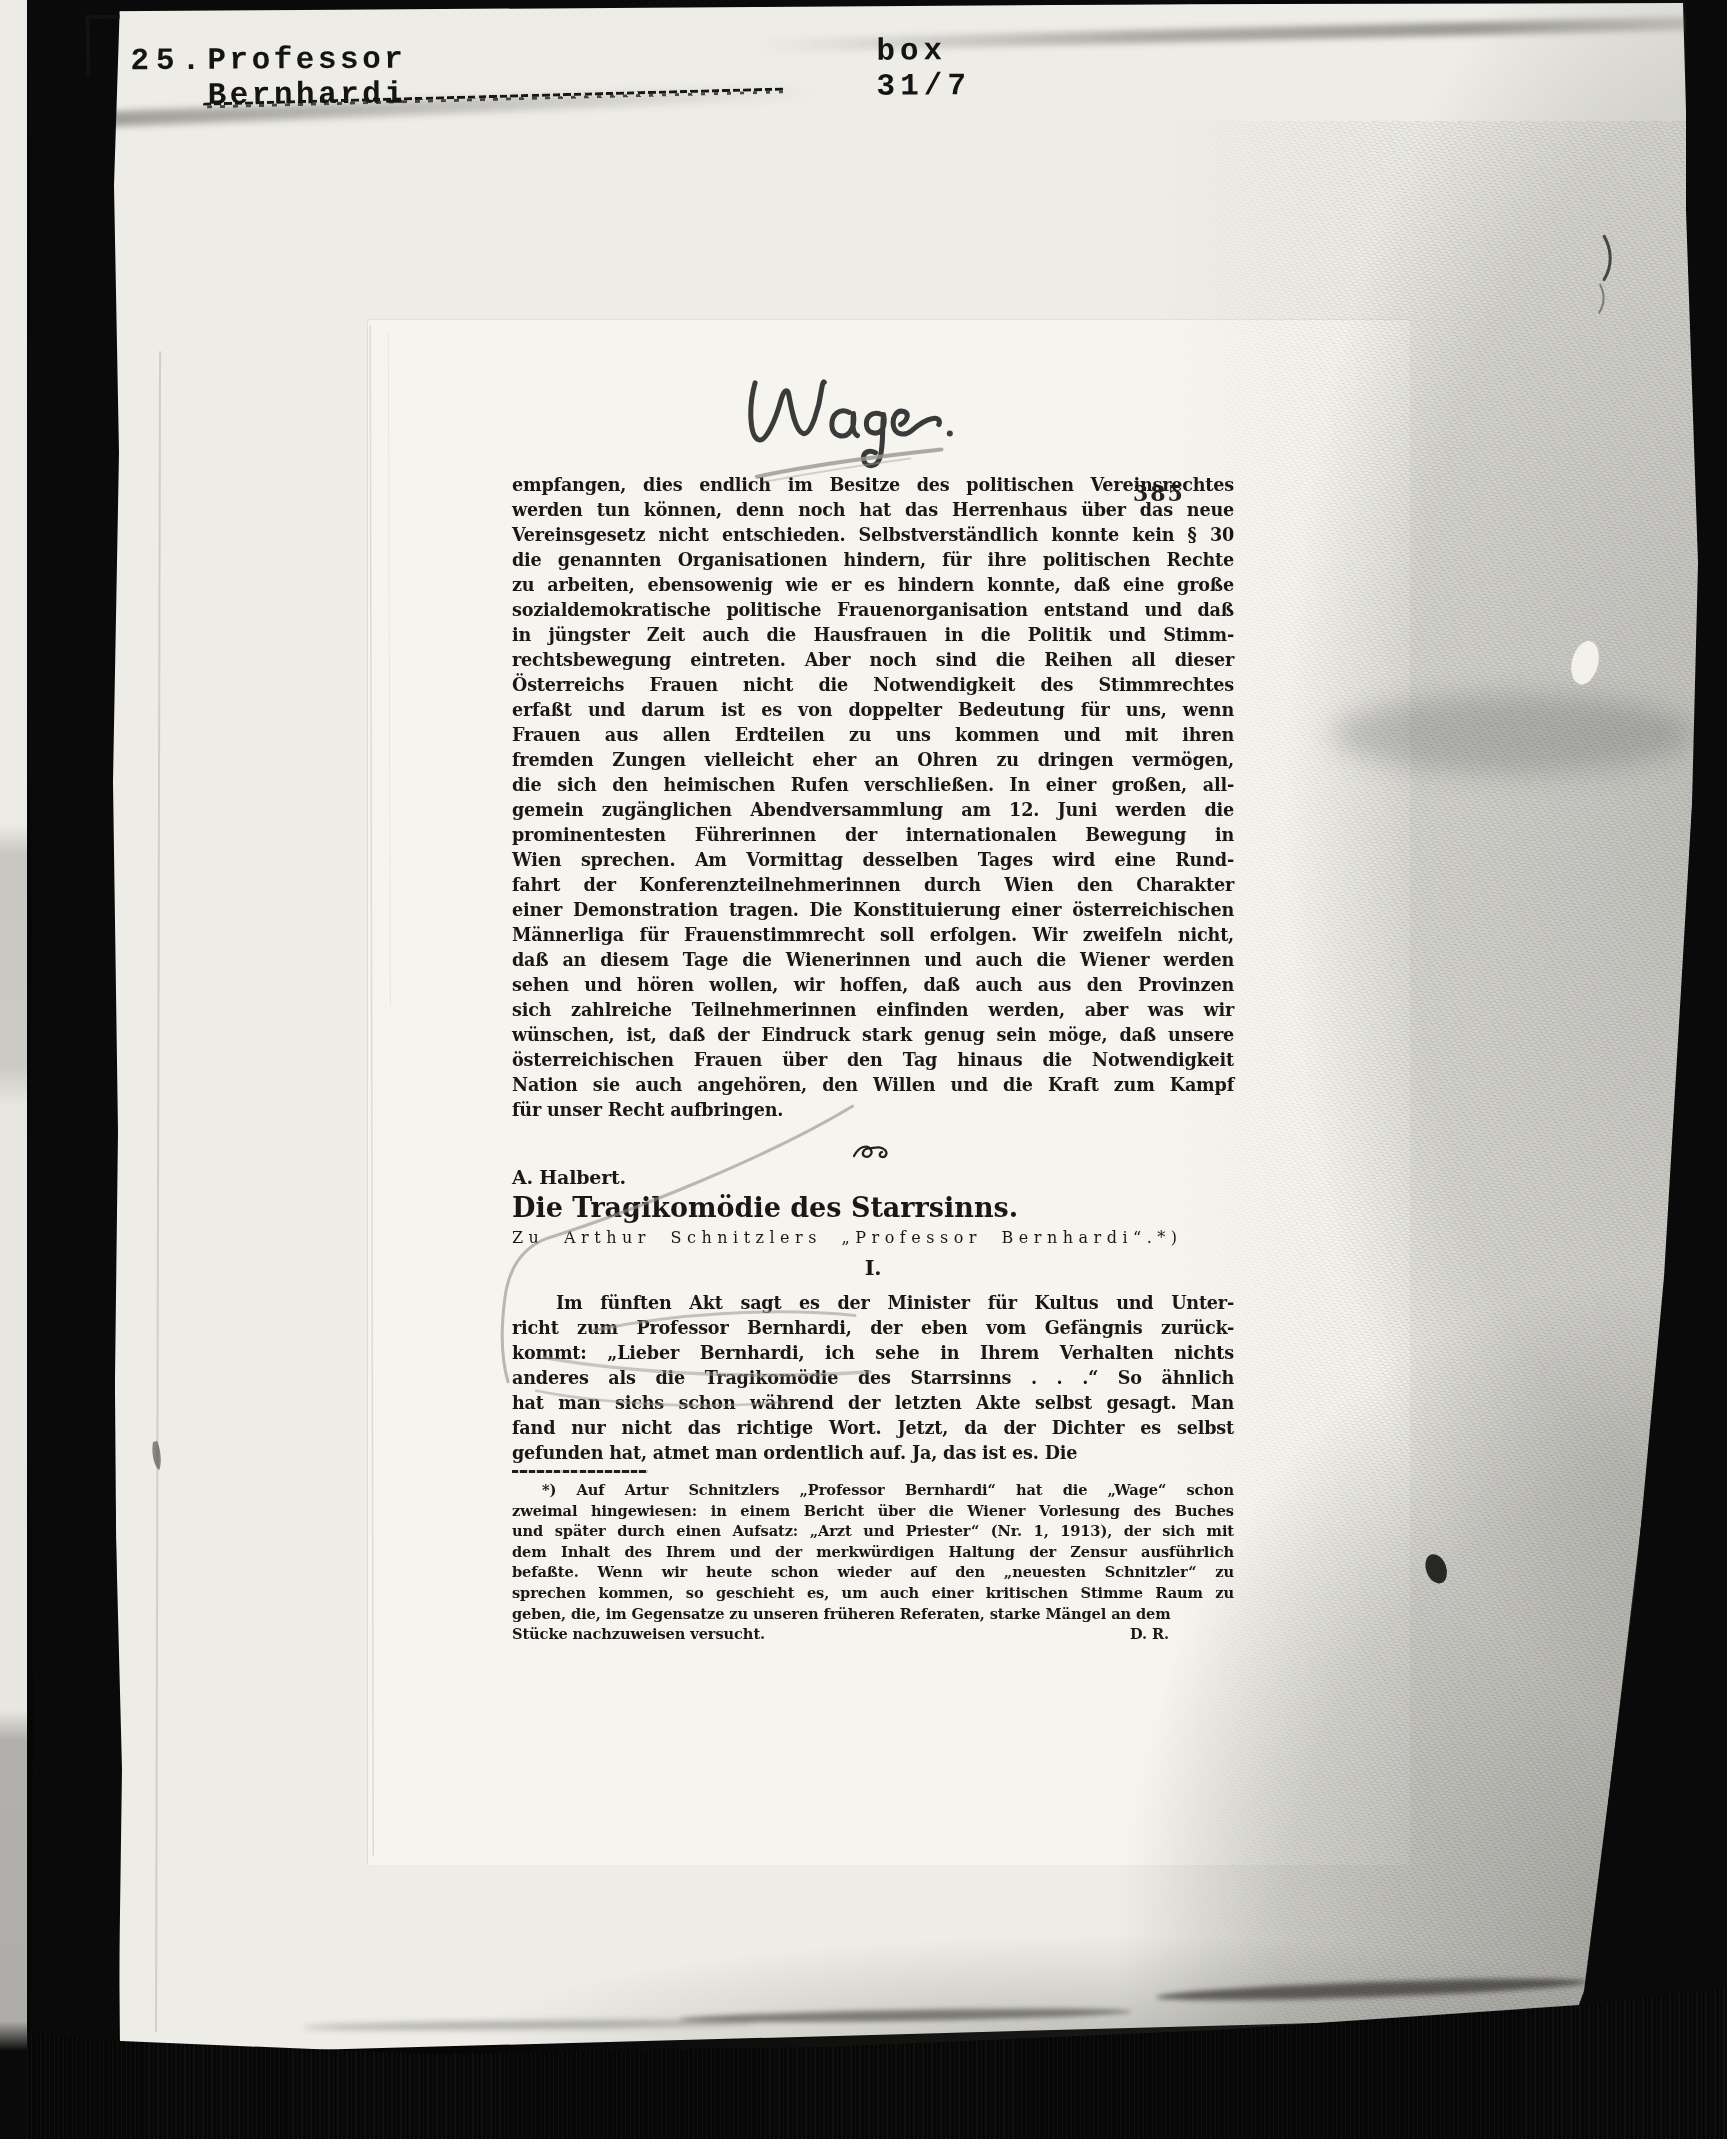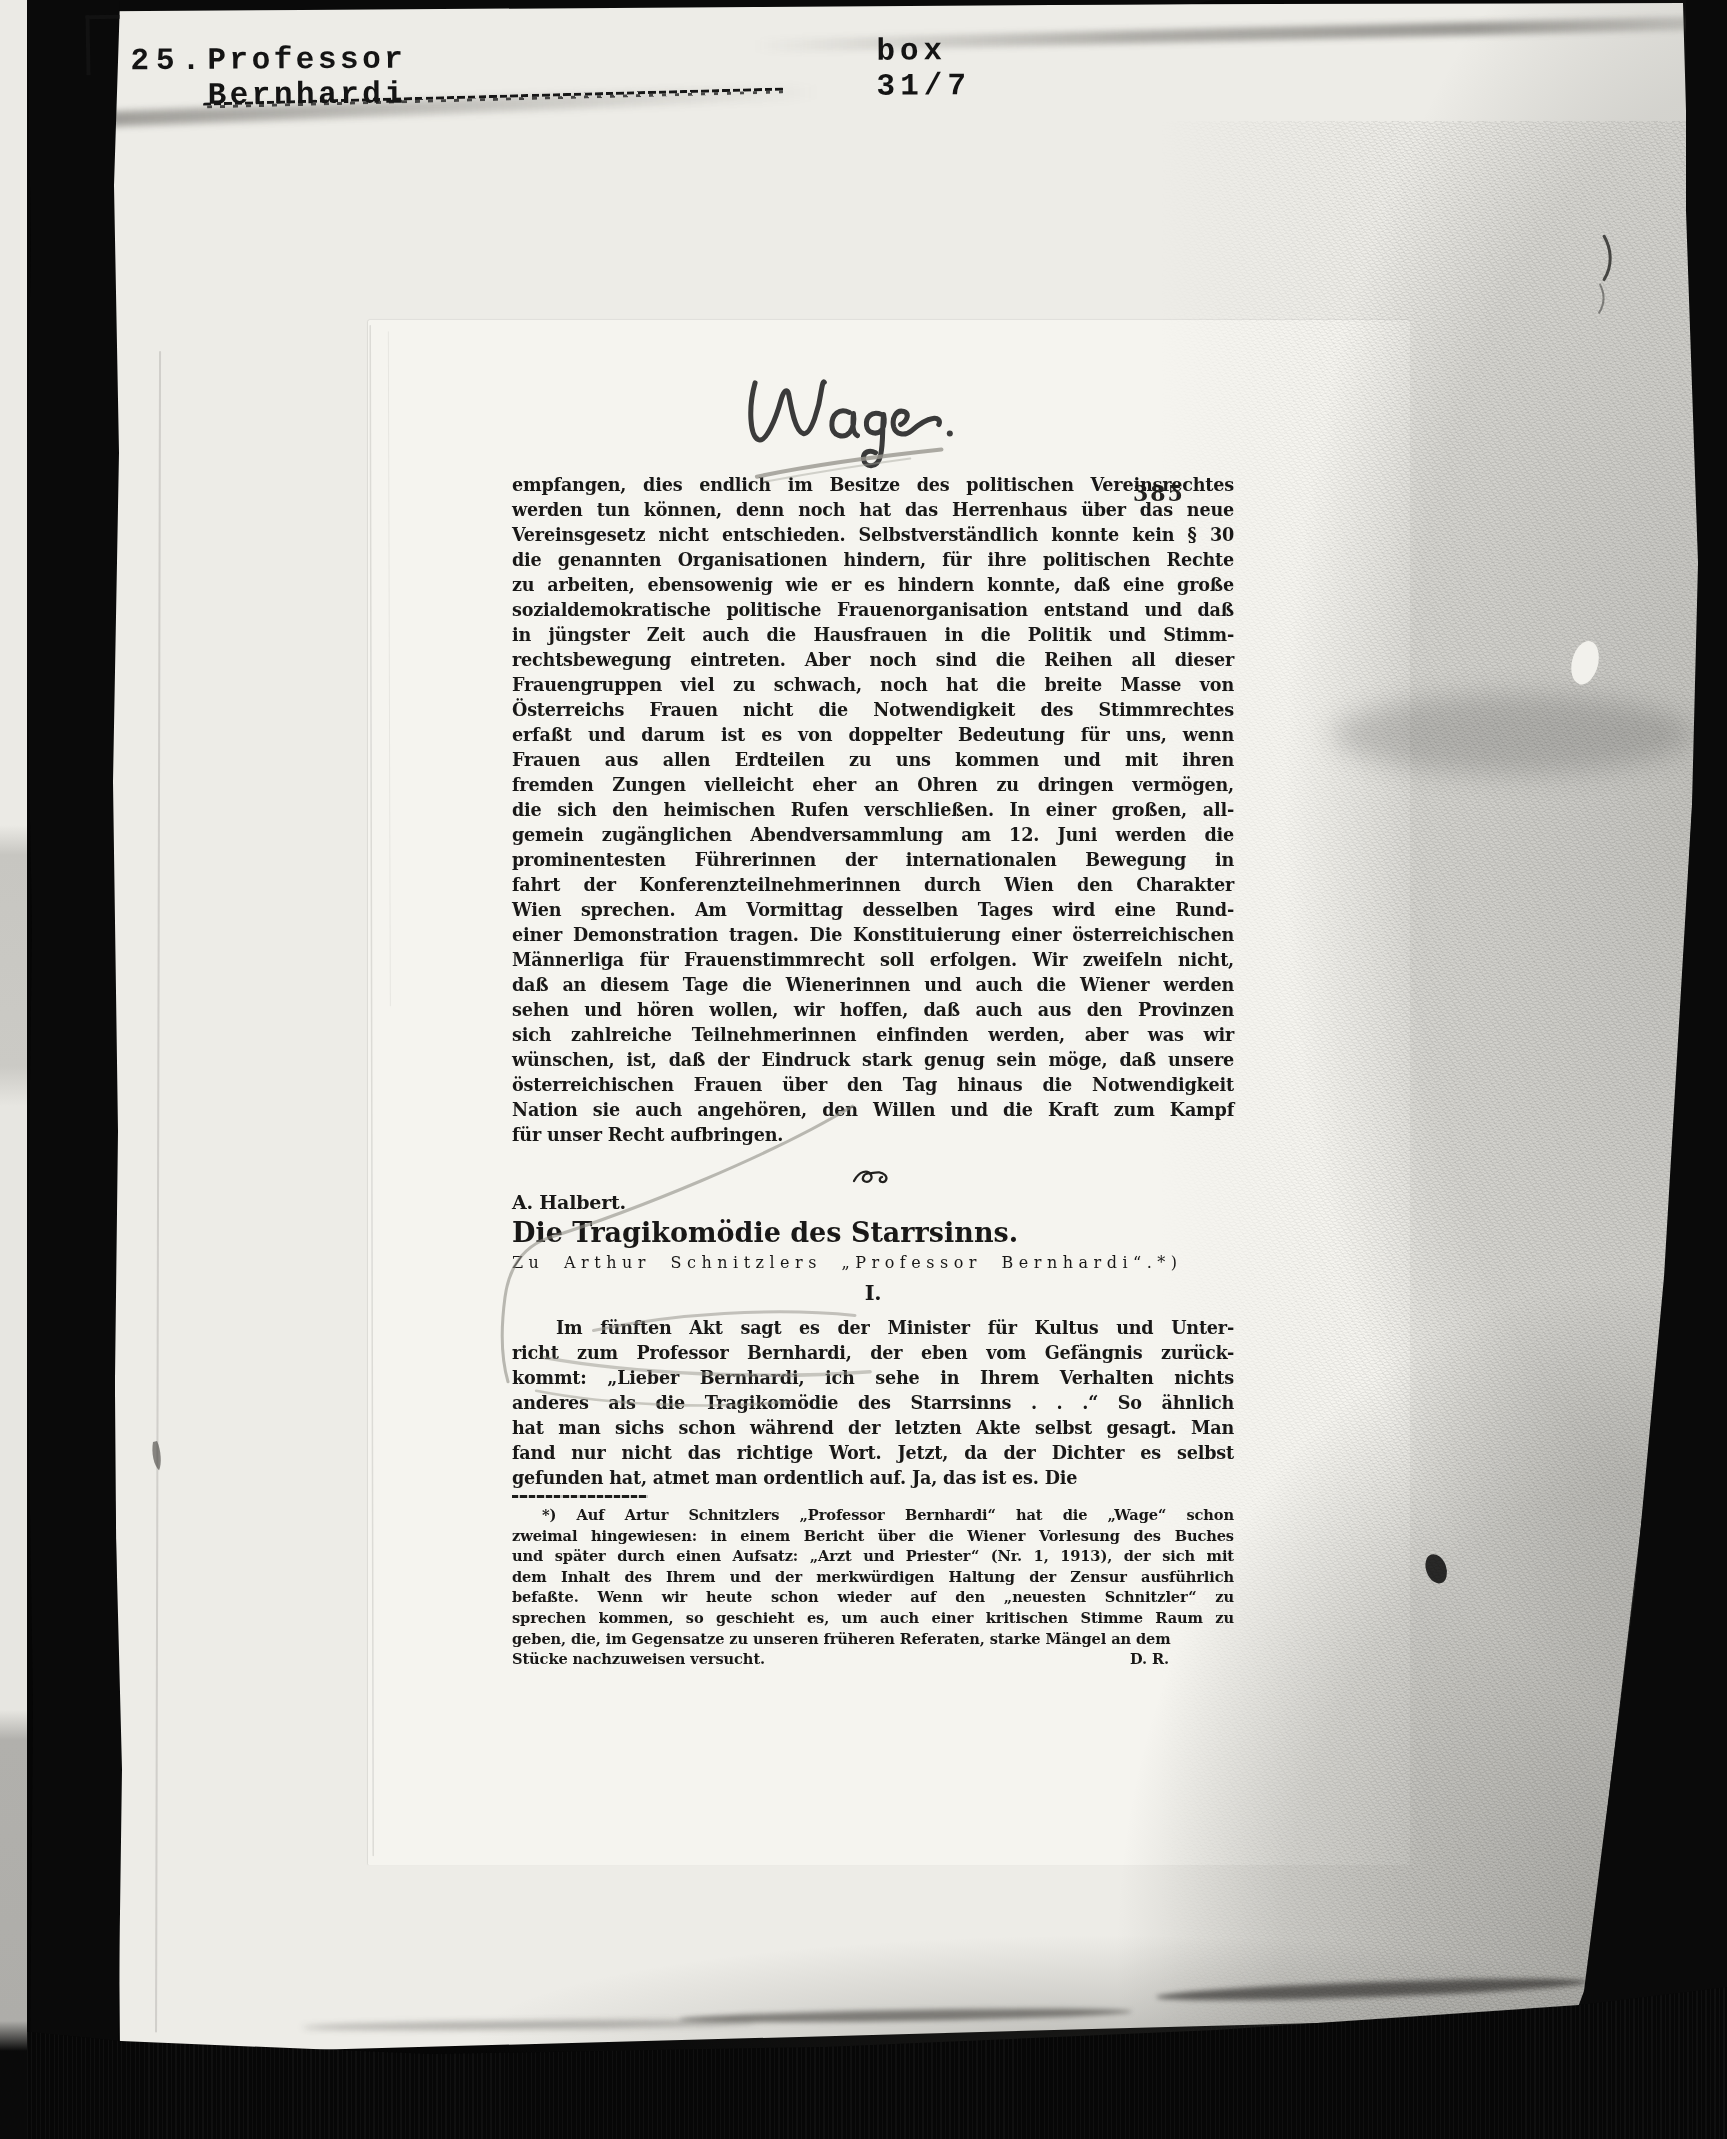--- a/index.html
+++ b/index.html
@@ -197,30 +197,29 @@
 <div class="abs column">
   <div id="para1">
       <div class="tline">empfangen, dies endlich im Besitze des politischen Vereinsrechtes</div>
       <div class="tline">werden tun können, denn noch hat das Herrenhaus über das neue</div>
       <div class="tline">Vereinsgesetz nicht entschieden. Selbstverständlich konnte kein § 30</div>
       <div class="tline">die genannten Organisationen hindern, für ihre politischen Rechte</div>
       <div class="tline">zu arbeiten, ebensowenig wie er es hindern konnte, daß eine große</div>
       <div class="tline">sozialdemokratische politische Frauenorganisation entstand und daß</div>
       <div class="tline">in jüngster Zeit auch die Hausfrauen in die Politik und Stimm-</div>
       <div class="tline">rechtsbewegung eintreten. Aber noch sind die Reihen all dieser</div>
-      <div class="tline">Frauengruppen viel zu schwach, noch hat die breite Masse von</div>
       <div class="tline">Österreichs Frauen nicht die Notwendigkeit des Stimmrechtes</div>
       <div class="tline">erfaßt und darum ist es von doppelter Bedeutung für uns, wenn</div>
       <div class="tline">Frauen aus allen Erdteilen zu uns kommen und mit ihren</div>
       <div class="tline">fremden Zungen vielleicht eher an Ohren zu dringen vermögen,</div>
       <div class="tline">die sich den heimischen Rufen verschließen. In einer großen, all-</div>
       <div class="tline">gemein zugänglichen Abendversammlung am 12. Juni werden die</div>
       <div class="tline">prominentesten Führerinnen der internationalen Bewegung in</div>
+      <div class="tline">Wien sprechen. Am Vormittag desselben Tages wird eine Rund-</div>
       <div class="tline">fahrt der Konferenzteilnehmerinnen durch Wien den Charakter</div>
-      <div class="tline">Wien sprechen. Am Vormittag desselben Tages wird eine Rund-</div>
       <div class="tline">einer Demonstration tragen. Die Konstituierung einer österreichischen</div>
       <div class="tline">Männerliga für Frauenstimmrecht soll erfolgen. Wir zweifeln nicht,</div>
       <div class="tline">daß an diesem Tage die Wienerinnen und auch die Wiener werden</div>
       <div class="tline">sehen und hören wollen, wir hoffen, daß auch aus den Provinzen</div>
       <div class="tline">sich zahlreiche Teilnehmerinnen einfinden werden, aber was wir</div>
       <div class="tline">wünschen, ist, daß der Eindruck stark genug sein möge, daß unsere</div>
       <div class="tline">österreichischen Frauen über den Tag hinaus die Notwendigkeit</div>
       <div class="tline">Nation sie auch angehören, den Willen und die Kraft zum Kampf</div>
       <div class="tline last">für unser Recht aufbringen.</div>
     </div>

